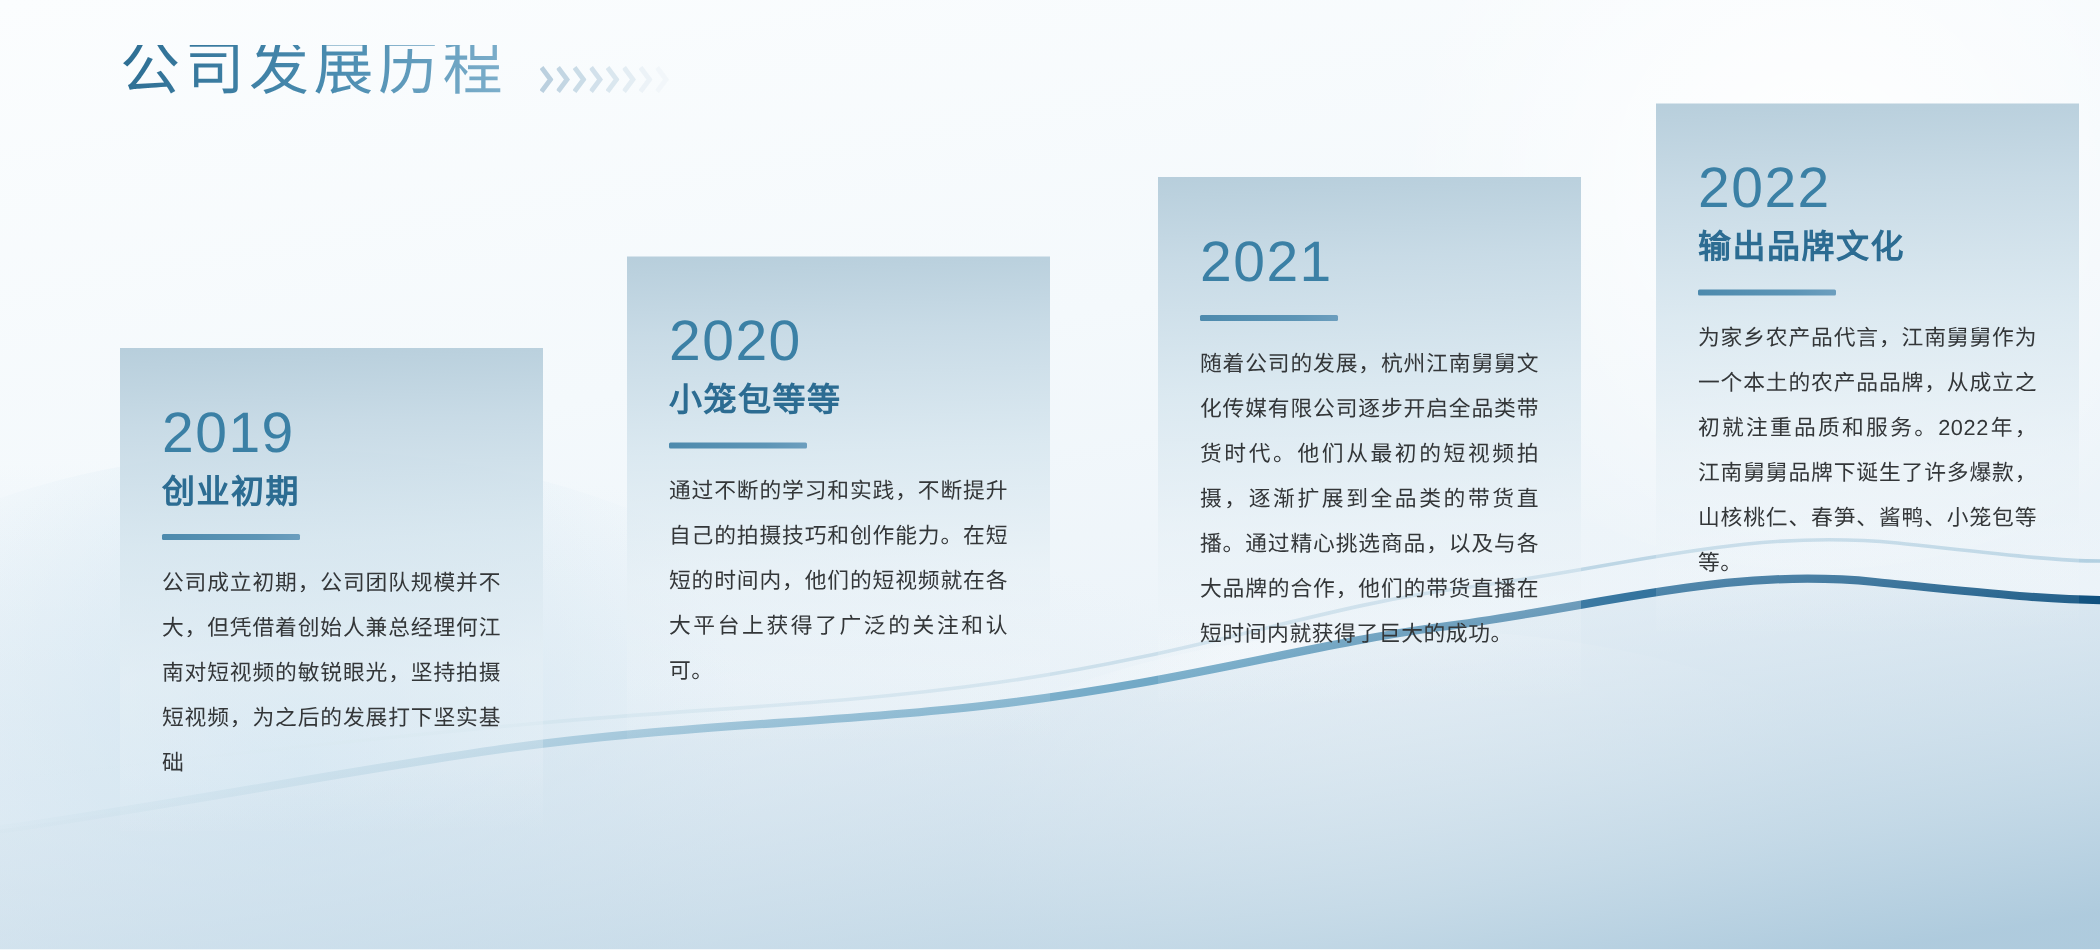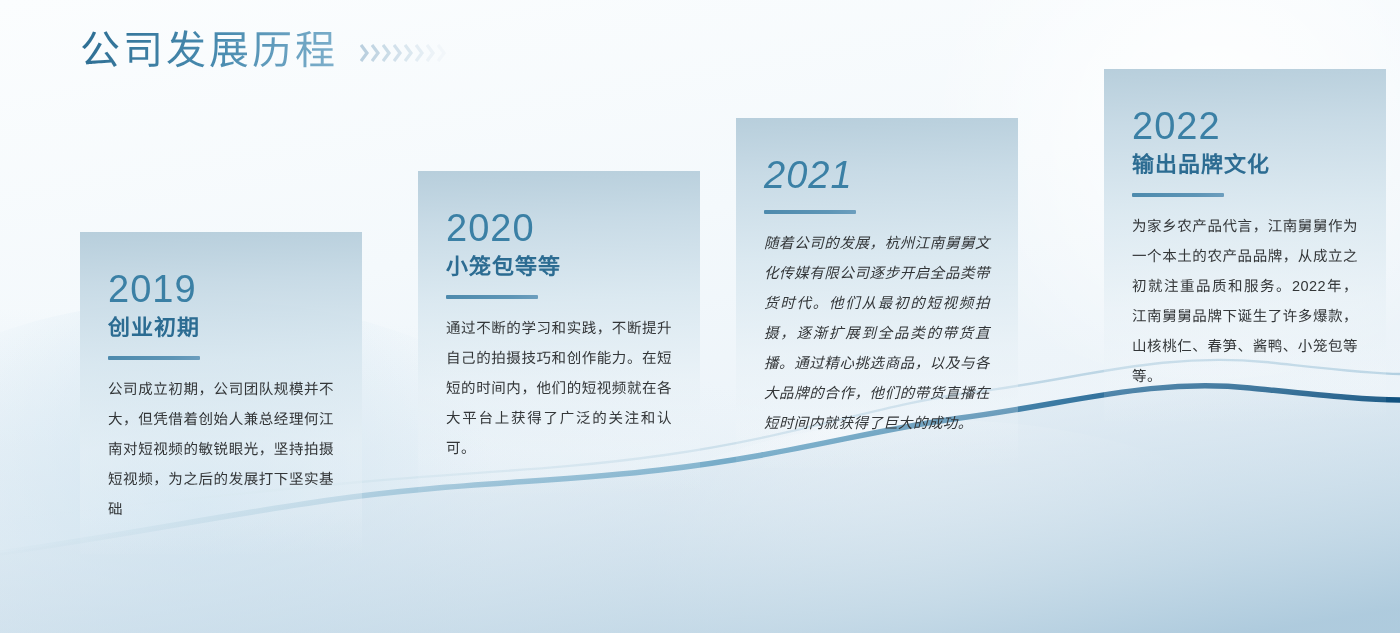--- a/index.html
+++ b/index.html
@@ -68,20 +68,21 @@
   .heading-title {
     font-size: 40px;
     font-weight: 500;
     letter-spacing: 3px;
     line-height: 1;
     background: linear-gradient(100deg, #2d6e93 0%, #4a8cb0 55%, #7fb0cc 100%);
     -webkit-background-clip: text;
     background-clip: text;
     color: transparent;
     white-space: nowrap;
+    font-family: Liberation Mono, monospace;
   }
   .chevrons {
     display: flex;
     align-items: center;
     gap: 2px;
     margin-top: 6px;
   }
   .chev {
     width: 9px;
     height: 18px;
@@ -127,21 +128,21 @@
     margin-top: 14px;
     font-size: 14.5px;
     line-height: 30px;
     color: #333638;
     letter-spacing: 0.4px;
     text-align: justify;
   }
 
   #card-2019 { left: 80px;   top: 232px; }
   #card-2020 { left: 418px;  top: 171px; }
-  #card-2021 { left: 736px;  top: 118px; font-style: italic; }
+  #card-2021 { left: 772px;  top: 118px; }
   #card-2022 { left: 1104px; top: 69px;  }
 </style>
 </head>
 <body>
 
 <div class="stage">
 
   <div class="bloom bloom-a"></div>
   <div class="bloom bloom-b"></div>
   <div class="bloom bloom-c"></div>

